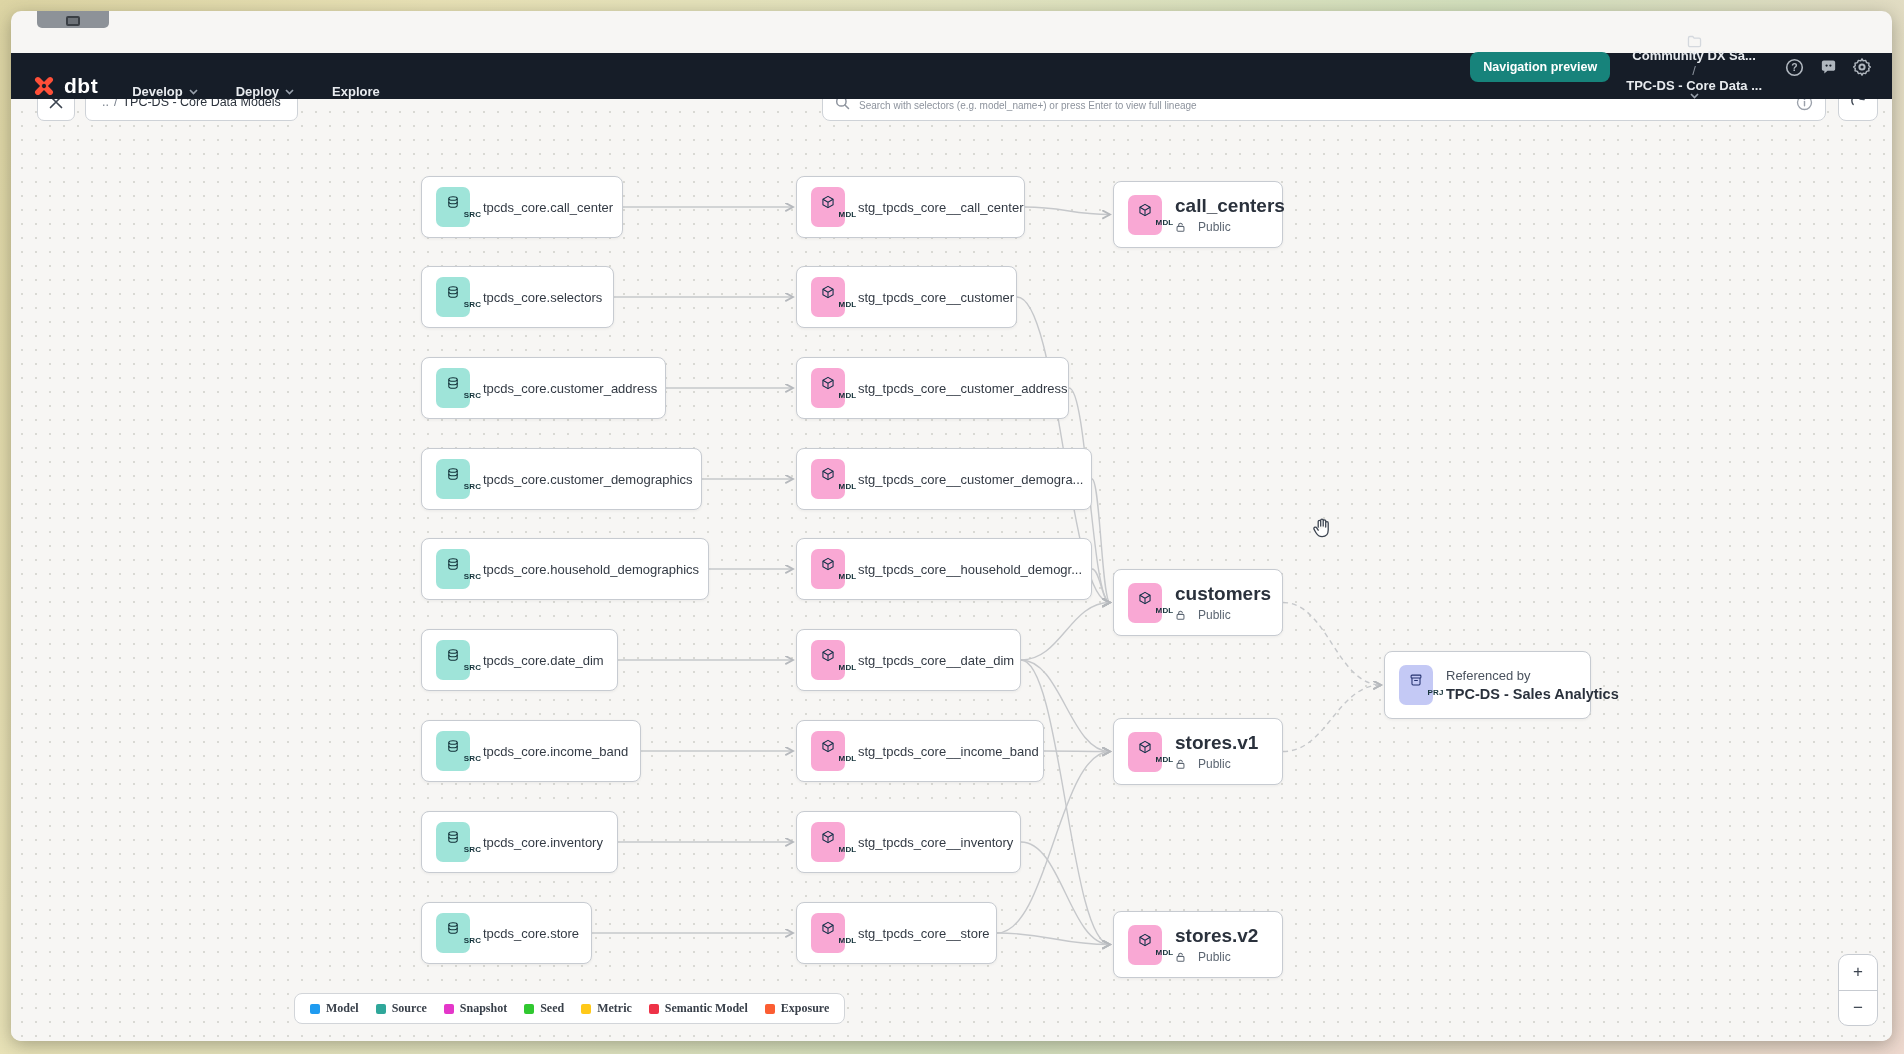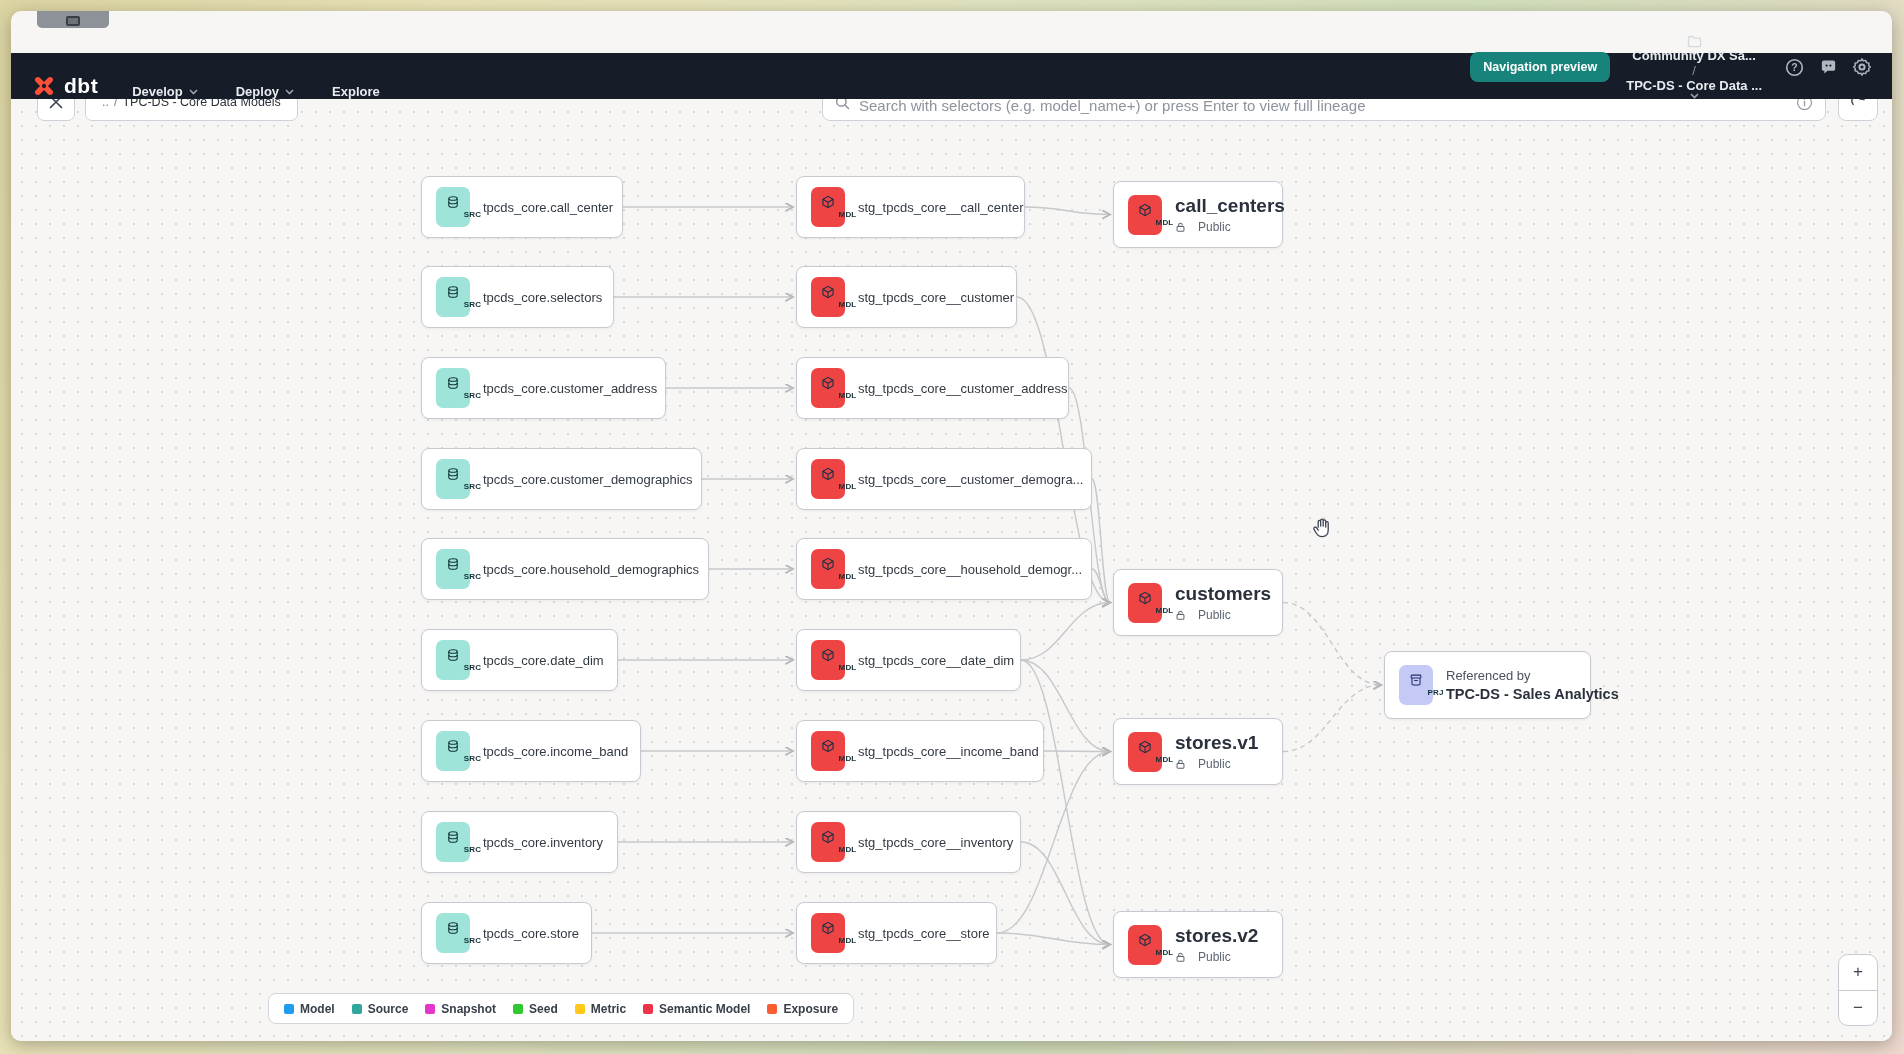--- a/index.html
+++ b/index.html
@@ -48,35 +48,35 @@
     border:1px solid #ced2d7; border-radius:7px; display:flex; align-items:center;
     justify-content:center; cursor:pointer; }
   .closebtn svg { width:14px; height:14px; }
   .crumb-pill { position:absolute; left:74px; top:26px; height:38px; background:#fff;
     border:1px solid #ced2d7; border-radius:7px; display:flex; align-items:center;
     padding:0 16px; gap:5px; font-size:12.5px; color:#2c333d; cursor:pointer; }
   .crumb-pill .dim { color:#7a828d; }
   .searchbar { position:absolute; left:811px; top:26px; width:1004px; height:38px; background:#fff;
     border:1px solid #ced2d7; border-radius:8px; display:flex; align-items:center;
     padding:0 12px; gap:9px; }
-  .searchbar input { flex:1; border:none; outline:none; font-size:15px; color:#701a75;
+  .searchbar input { flex:1; border:none; outline:none; font-size:10px; color:#701a75;
     font-family:"Liberation Sans",sans-serif; background:transparent;margin-top:6px; }
   .searchbar input::placeholder { color:#8d939d; }
   .refreshbtn { position:absolute; left:1827px; top:26px; width:40px; height:38px; background:#fff;
     border:1px solid #ced2d7; border-radius:8px; display:flex; align-items:center;
     justify-content:center; cursor:pointer; }
 
   
   .node { position:absolute; background:#fff; border:1px solid #c7cbd1; border-radius:8px;
     display:flex; align-items:center; gap:13px; padding:0 14px;
     box-shadow:0 1px 3px rgba(30,35,40,.06); cursor:pointer; z-index:5; }
   .badge { width:34px; height:40px; border-radius:7px; display:flex; flex-direction:column;
     align-items:center; justify-content:center; gap:1px; flex:none; }
   .badge.source  { background:#9fe4d9; }
-  .badge.model,.badge.public { background:#ef4444; }
+  .badge.model,.badge.public { background:#f9a8d4; }
   .badge.project { background:#c4c9f5; }
   .badge svg { width:14px; height:14px; }
   .badge .badge-label { font-size:8px; font-weight:bold; color:#123038; letter-spacing:.2px;margin-left:39px; }
   .node .nlabel { font-size:13px; color:#333a44; white-space:nowrap; }
   .nlabels { display:flex; flex-direction:column; gap:3px; }
   .ntitle { font-size:19px; font-weight:bold; color:#2a313c; white-space:nowrap; }
   .nsub { display:flex; align-items:center; gap:12px; font-size:12px; color:#5c6672; }
   .nsub svg { width:11px; height:12px; }
   .nnote { font-size:13px; color:#4a525e; }
   .node.project .ntitle { font-size:14.5px; }
@@ -87,23 +87,23 @@
 
   .hand-cursor { position:absolute; z-index:20; pointer-events:none; }
 
   
   .lens-group { position:absolute; left:28px; top:934px; height:34px; display:flex;
     border:1px solid #ced2d7; border-radius:8px; overflow:hidden; background:#fff; z-index:10; }
   .lenses-btn { background:#1a534f; color:#fff; display:flex; align-items:center; gap:7px;
     padding:0 13px; font-size:12.5px; font-weight:bold; border:none; cursor:pointer; }
   .resource-btn { background:#fff; color:#272e38; display:flex; align-items:center; gap:8px;
     padding:0 13px; font-size:12.5px; font-weight:bold; border:none; cursor:pointer; }
-  .legend { position:absolute; left:257px; top:936px; height:31px; background:#fff;
+  .legend { position:absolute; left:283px; top:936px; height:31px; background:#fff;
     border:1px solid #d2d5d9; border-radius:8px; display:flex; align-items:center;
-    padding:0 15px; gap:17px; z-index:10; }
+    padding:0 15px; gap:17px; z-index:10;font-family:Liberation Serif, serif; }
   .legend-item { display:flex; align-items:center; gap:6px; font-size:12px; font-weight:bold;
     color:#39404a; white-space:nowrap; }
   .legend-swatch { width:10px; height:10px; border-radius:2px; display:inline-block; }
   .zoomctl { position:absolute; left:1827px; top:897px; width:40px; height:72px; background:#fff;
     border:1px solid #c7cbd1; border-radius:10px; display:flex; flex-direction:column; z-index:10; }
   .zoomctl button { flex:1; border:none; background:transparent; font-size:17px; color:#3c4450;
     cursor:pointer; font-family:"Liberation Sans",sans-serif; }
   .zoomctl .divider { height:1px; background:#c7cbd1; }
 </style>
 </head>

